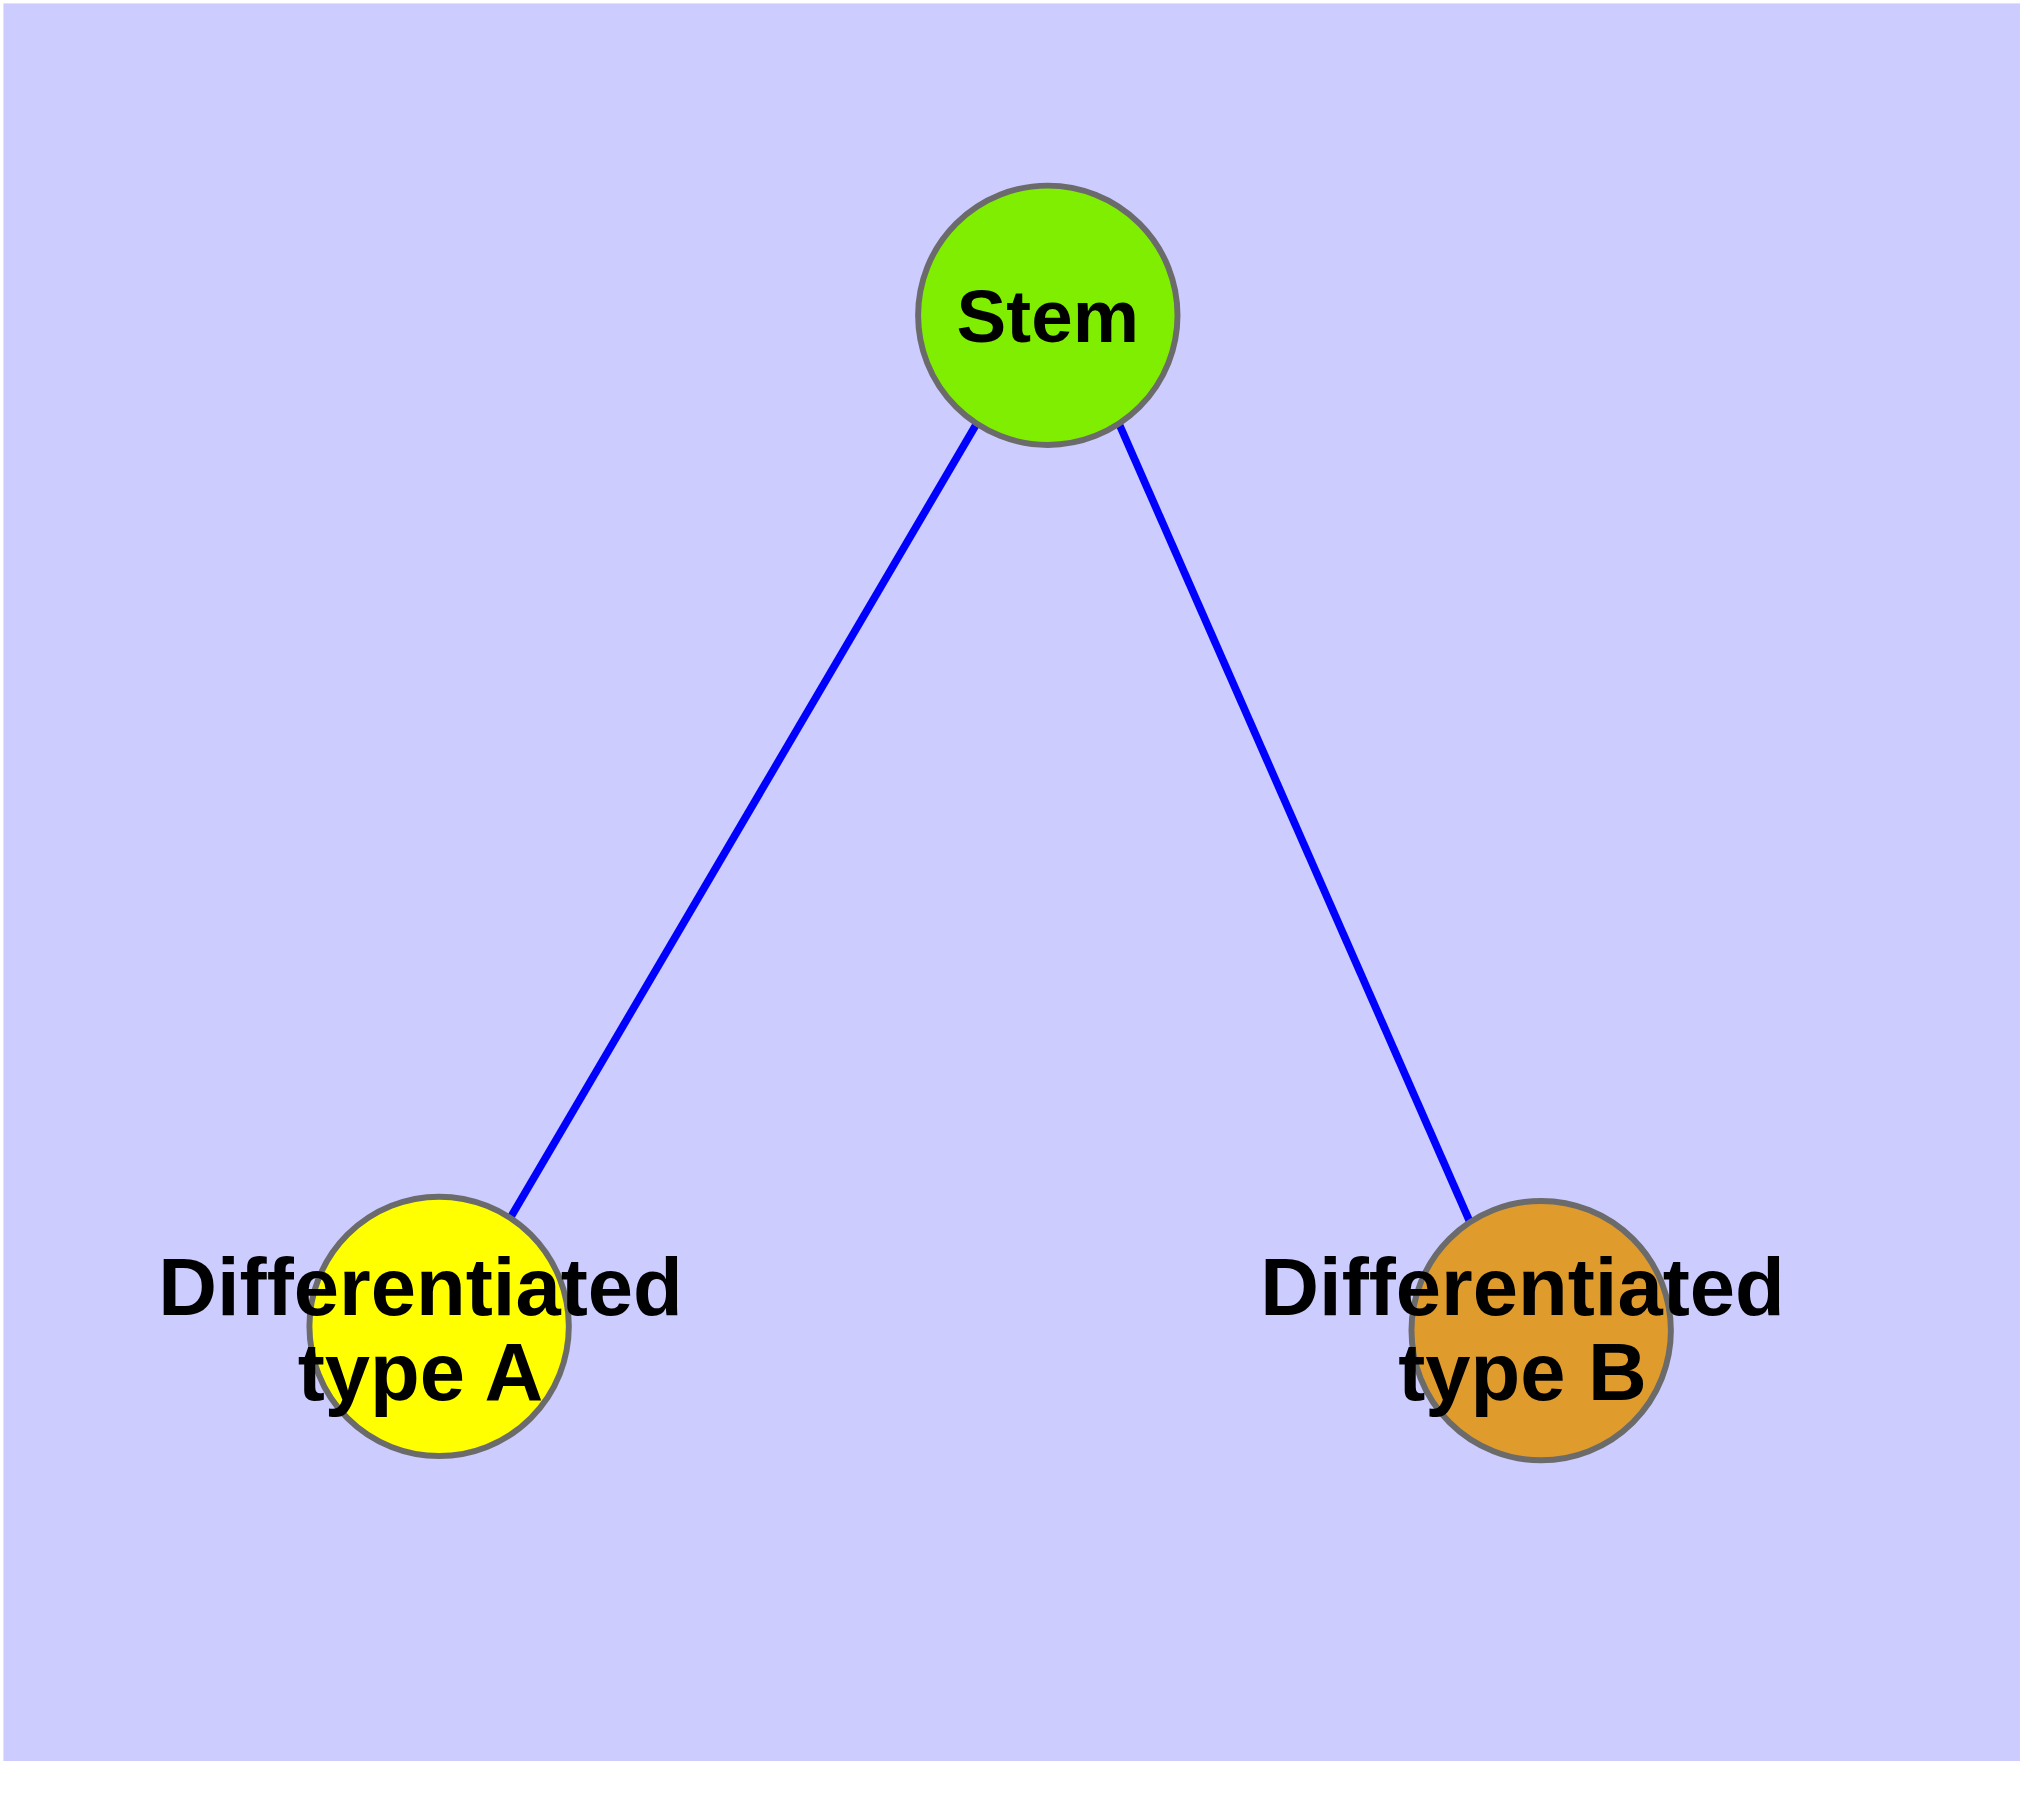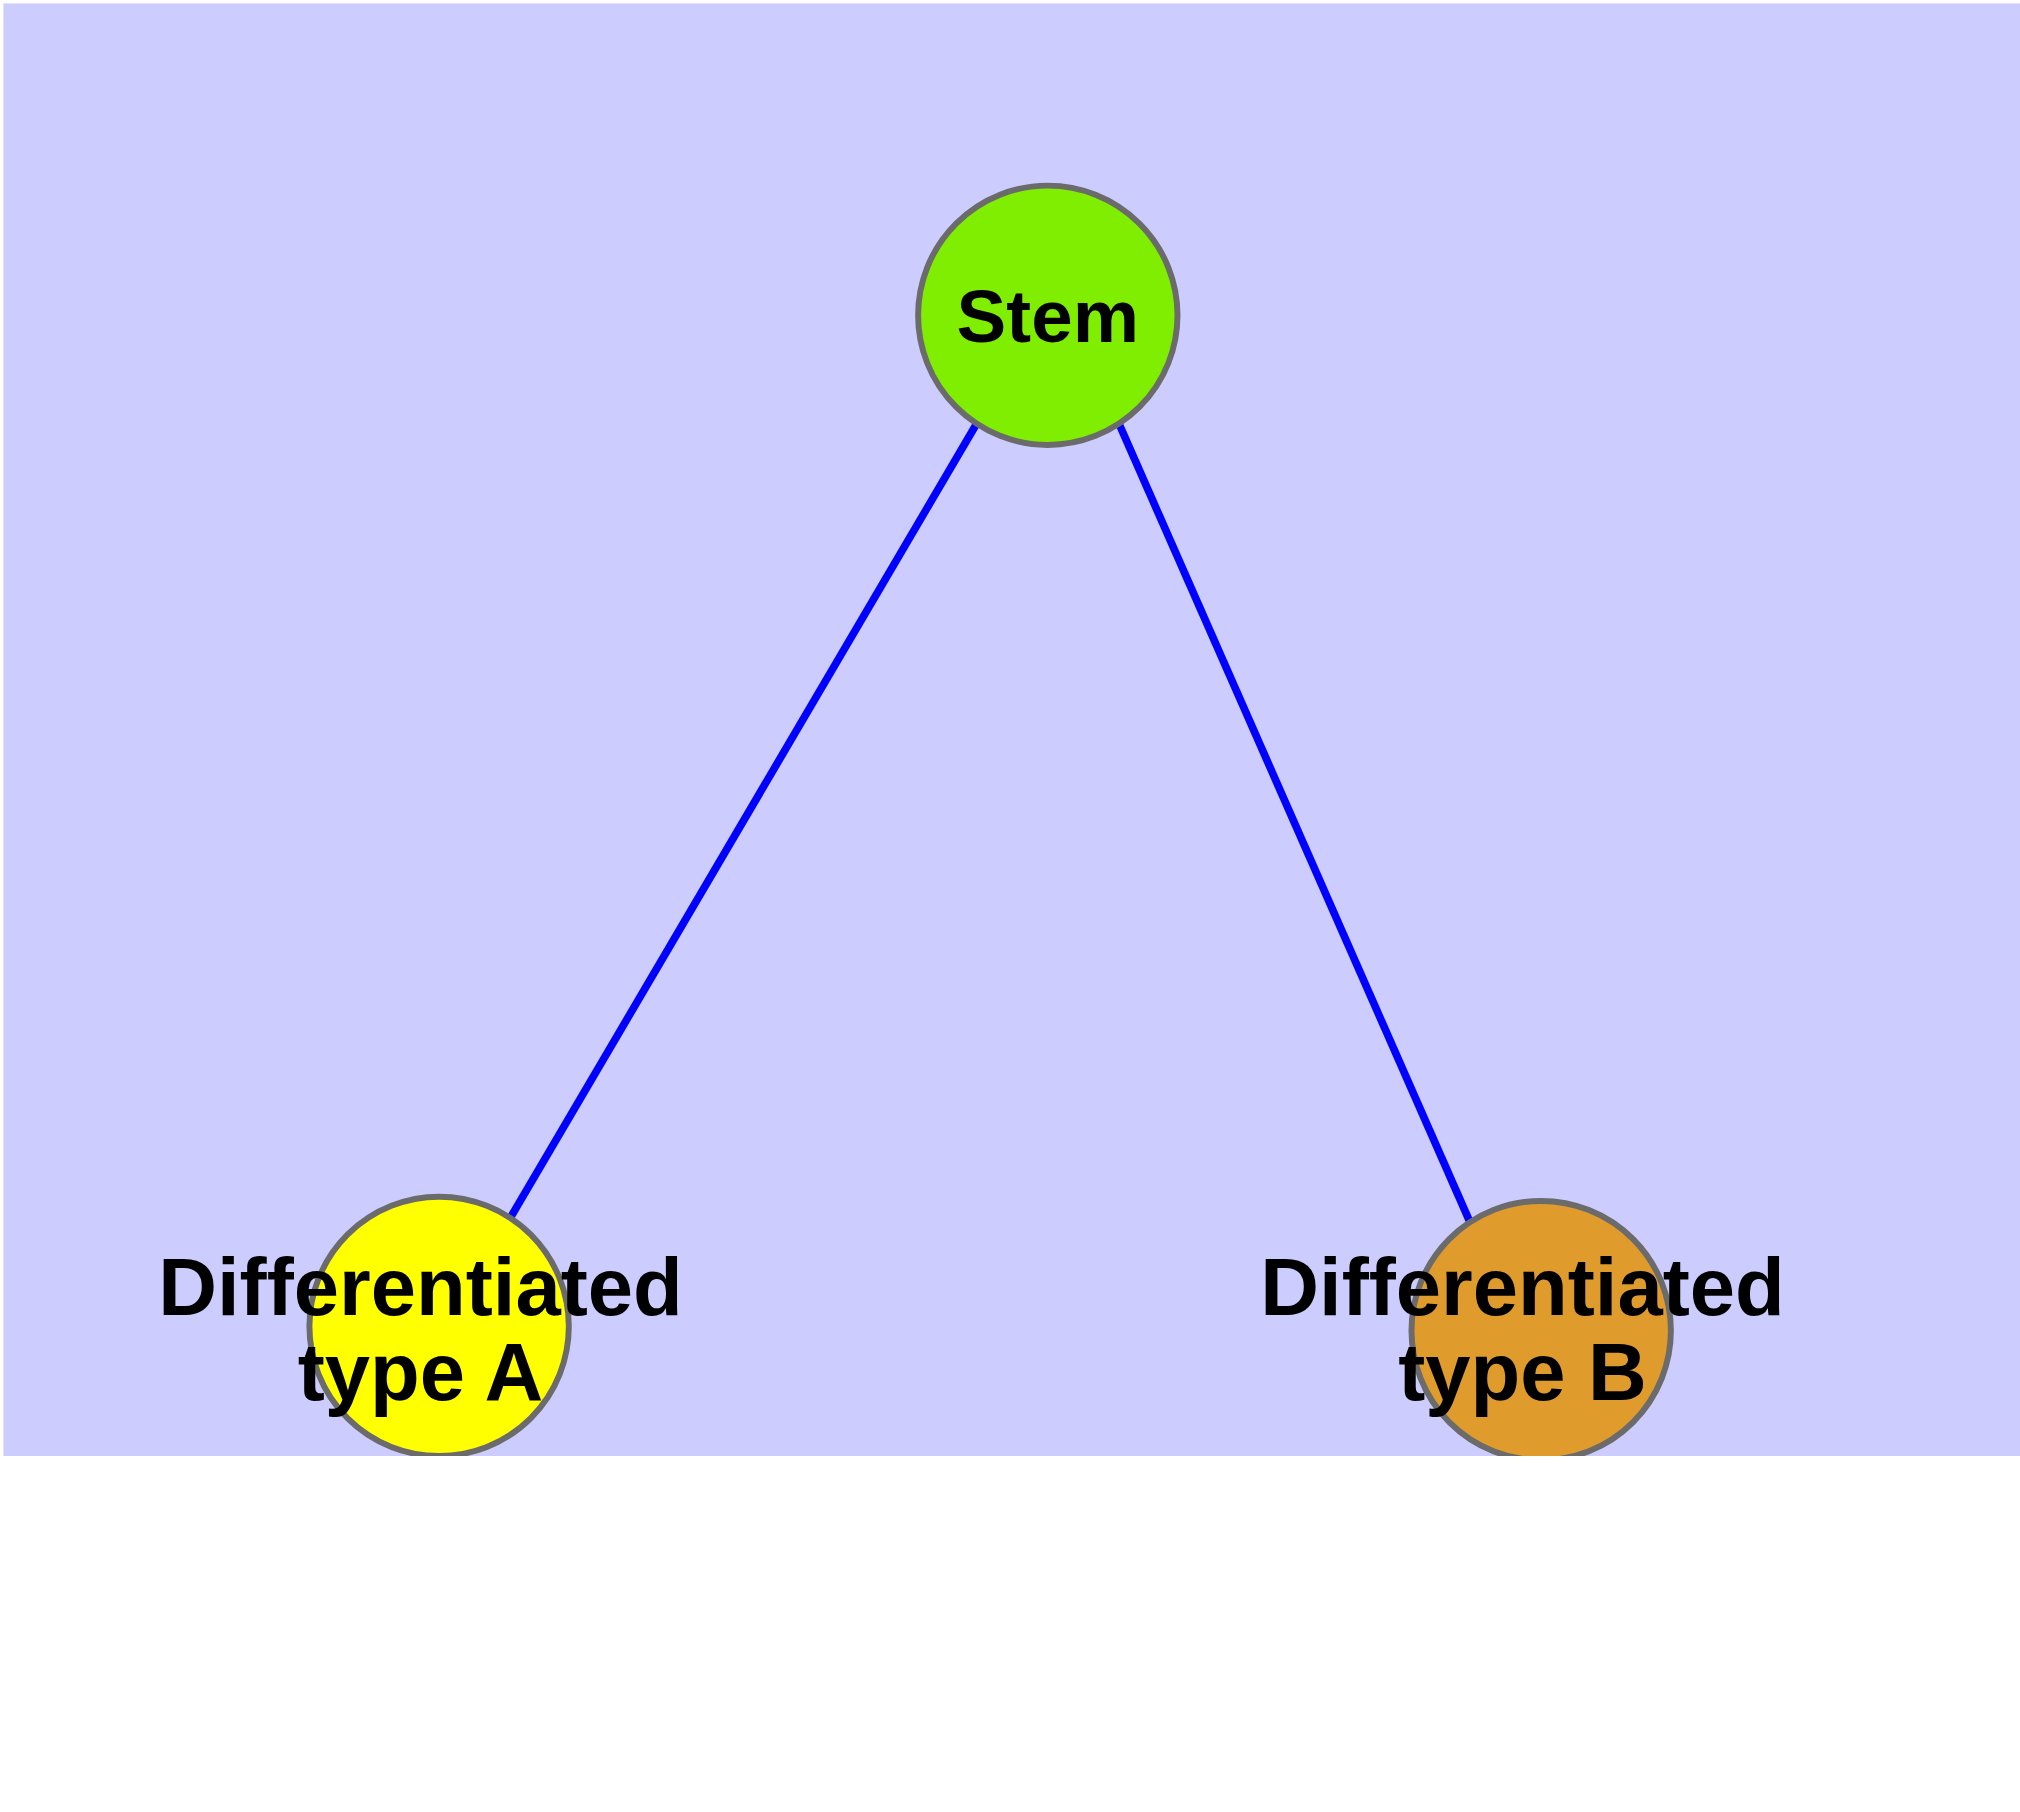--- a/index.html
+++ b/index.html
@@ -35,21 +35,21 @@
   .edge-line {
     stroke-linecap: butt;
   }
   .node-circle {
     stroke-linejoin: round;
   }
 </style>
 </head>
 <body>
 
-<div id="canvas" style="width: 2021px; height: 1456px;">
+<div id="canvas" style="width: 2021px; height: 1761px;">
   <svg id="graph-svg" viewBox="0 0 2384 2138" preserveAspectRatio="none" xmlns="http://www.w3.org/2000/svg">
     <g>
       <rect x="4" y="4" width="2380" height="2134" fill="#CCCCFF"></rect>
     </g>
     <g>
         <line x1="1152" y1="500" x2="602" y2="1437" stroke="#0000FF" stroke-width="9" class="edge-line"></line>
         <line x1="1320" y1="500" x2="1734" y2="1442" stroke="#0000FF" stroke-width="9" class="edge-line"></line>
       </g>
     <g>
         <circle cx="1236" cy="372" r="153" fill="#80EE00" stroke="#6B6B6B" stroke-width="7" class="node-circle"></circle>

